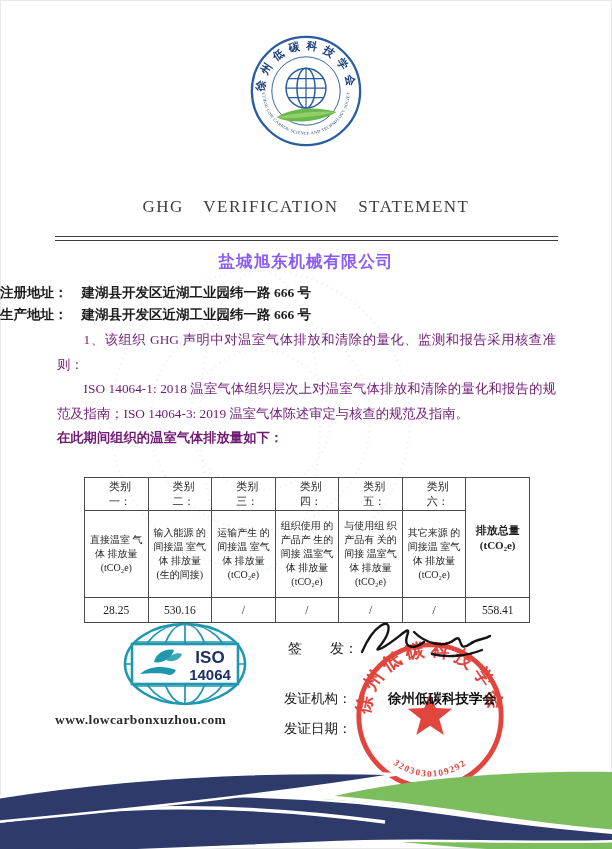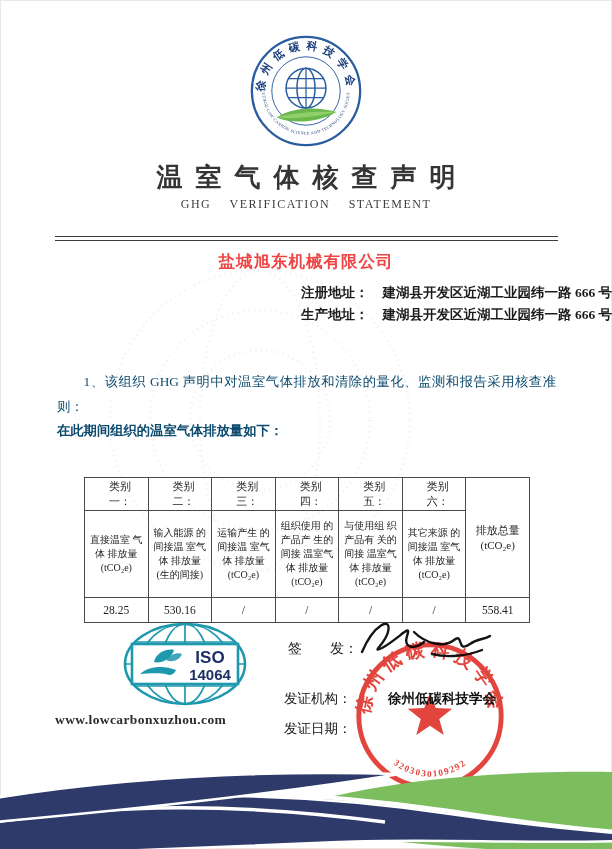--- a/index.html
+++ b/index.html
@@ -10,47 +10,47 @@
 
   
   .watermark{left:70px;top:255px;width:380px;height:330px;opacity:.8;pointer-events:none;}
 
   
   .logo-top{left:249px;top:34px;width:114px;height:114px;}
 
   
   .title-cn{left:0;top:160px;width:612px;text-align:center;font-size:26px;font-weight:bold;
             letter-spacing:13px;text-indent:13px;color:#353535;}
-  .title-en{left:0;top:197px;width:612px;text-align:center;font-size:12px;color:#3d3d3d;
+  .title-en{left:0;top:197px;width:612px;text-align:center;font-size:17px;color:#3d3d3d;
             letter-spacing:1.5px;word-spacing:14px;}
   .cert-no{top:214px;right:54px;font-size:11px;color:#333;}
   .rule{left:55px;top:236px;width:503px;height:3px;border-top:1.4px solid #3c3c3c;border-bottom:1.2px solid #3c3c3c;}
 
   
-  .company{left:0;top:251px;width:612px;text-align:center;font-size:16.5px;font-weight:bold;letter-spacing:1px;color:#ef4444;}
-  .addr{left:0;width:612px;text-align:right;font-size:13.5px;font-weight:bold;color:#1c1c1c;}
+  .company{left:0;top:251px;width:612px;text-align:center;font-size:16.5px;font-weight:bold;letter-spacing:1px;color:#8b5cf6;}
+  .addr{left:0;width:612px;text-align:left;font-size:13.5px;font-weight:bold;color:#1c1c1c;}
   .addr1{top:284px;} .addr2{top:306px;}
   .addr .lbl{margin-right:14px;}
 
   
-  .statements{left:57px;top:328px;width:499px;font-size:13.3px;line-height:24.5px;text-align:justify;color:#0c4a6e;margin-top:42px;}
+  .statements{left:57px;top:328px;width:499px;font-size:13.3px;line-height:24.5px;text-align:justify;color:#701a75;}
   .statements p{margin:0;text-indent:2em;}
   .statements p.noindent{text-indent:0;}
   .bold{font-weight:bold;}
   .uline{text-decoration:underline;text-underline-offset:3px;}
 
   
   .ghg-table{left:84px;top:477px;width:446px;border-collapse:collapse;table-layout:fixed;
              font-family:"Liberation Serif","DejaVu Serif",serif;color:#1e1e1e;}
   .ghg-table{border:1.6px solid #4a4a4a;}
   .ghg-table td{border:1px solid #4a4a4a;padding:1px 3px;}
   .cat-row td{height:24px;font-size:11px;text-align:left;padding-left:24px;}
   .desc-row td{height:84px;font-size:10px;text-align:center;line-height:14px;vertical-align:middle;}
   .val-row td{height:22px;font-size:11.5px;text-align:center;}
-  .total-cell{font-size:10.5px;text-align:center !important;line-height:15px;vertical-align:middle;padding-left:3px !important;}
+  .total-cell{font-size:10.5px;text-align:center !important;line-height:15px;vertical-align:middle;padding-left:3px !important;font-weight:bold;}
 
   
   .iso-badge{left:110px;top:622px;width:150px;height:84px;}
   .website{left:55px;top:712px;width:270px;text-align:left;font-size:13.5px;font-weight:bold;color:#2b2b2b;letter-spacing:.4px;}
   .sig-label{left:288px;top:640px;font-size:14px;color:#161616;}
   .issuer-label{left:284px;top:690px;font-size:13.5px;color:#161616;}
   .issuer-value{left:388px;top:690px;font-size:13.5px;font-weight:bold;color:#111;}
   .date-label{left:284px;top:720px;font-size:13.5px;color:#161616;}
   .date-value{left:368px;top:719px;font-size:14px;font-weight:bold;color:#111;letter-spacing:.5px;}
   .signature{left:352px;top:610px;width:150px;height:58px;}
@@ -95,34 +95,34 @@
         <line x1="38" y1="47" x2="82" y2="47"></line>
         <line x1="38" y1="57" x2="82" y2="57"></line>
         <line x1="38" y1="67" x2="82" y2="67"></line>
         <line x1="60" y1="36" x2="60" y2="78"></line>
       </g>
     </g>
     <path d="M29 88 C44 77 72 76 92 82 C74 93 45 95 29 88 Z" fill="#6ab84c"></path>
     <path d="M29 88 C46 83 70 81 92 82 C70 87 46 90 29 88 Z" fill="#8fd06b"></path>
   </svg>
 
-  <div class="abs title-cn">温室气体核查声明</div>
   <div class="abs title-en">GHG VERIFICATION STATEMENT</div>
   <div class="abs rule"></div>
 
   <div class="abs company">盐城旭东机械有限公司</div>
   <div class="abs addr addr1">
     <span class="lbl">注册地址：</span><span>建湖县开发区近湖工业园纬一路 666 号</span>
   </div>
   <div class="abs addr addr2">
     <span class="lbl">生产地址：</span><span>建湖县开发区近湖工业园纬一路 666 号</span>
   </div>
 
   <div class="abs statements">
     <p>1、该组织 GHG 声明中对温室气体排放和清除的量化、监测和报告采用核查准则：</p>
+    <p>ISO 14064-1: 2018 温室气体组织层次上对温室气体排放和清除的量化和报告的规范及指南；ISO 14064-3: 2019 温室气体陈述审定与核查的规范及指南。</p>
     <p class="noindent bold">在此期间组织的温室气体排放量如下：</p>
   </div>
 
   <table class="abs ghg-table">
     <tbody>
         <tr class="cat-row">
       <td>类别一：</td>
       <td>类别二：</td>
       <td>类别三：</td>
       <td>类别四：</td>

